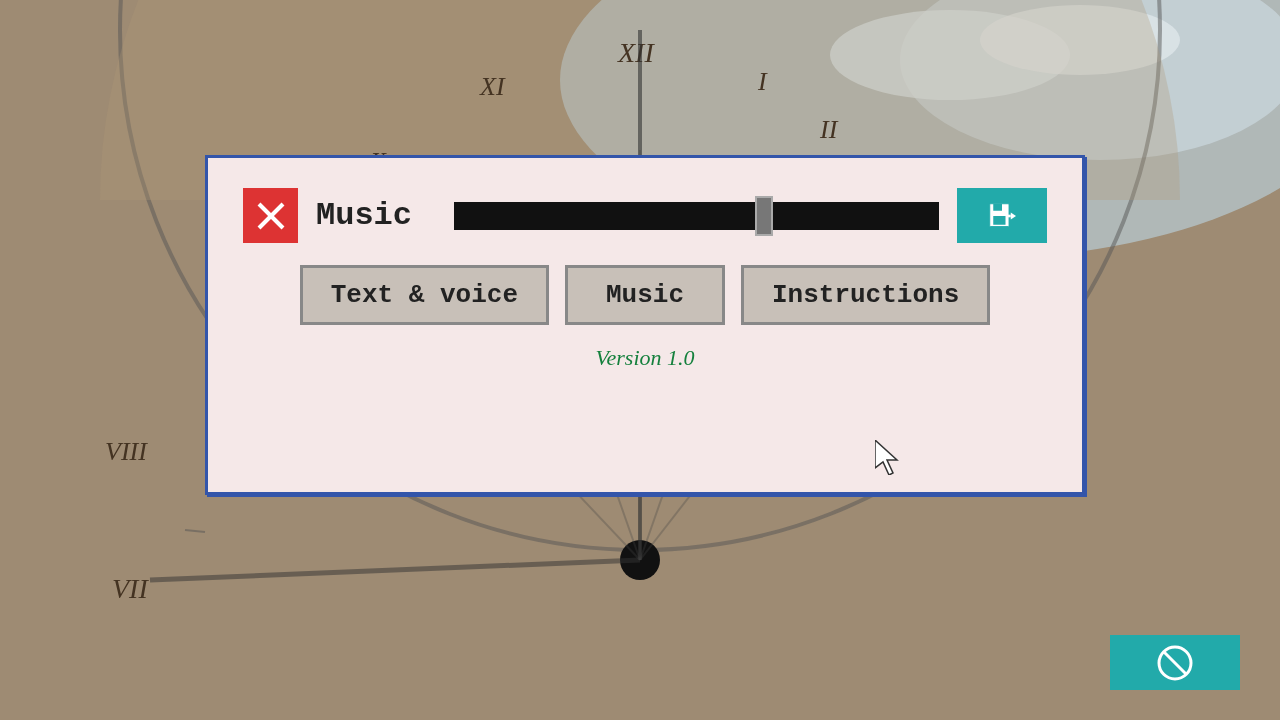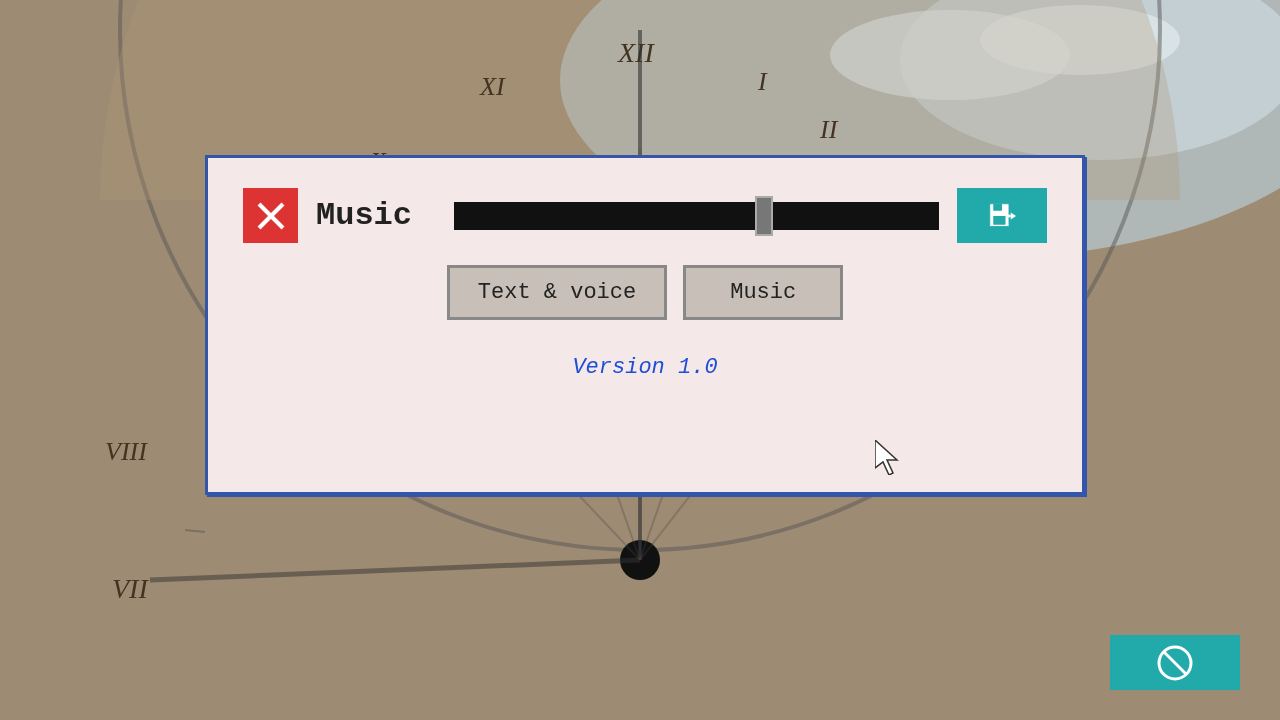--- a/index.html
+++ b/index.html
@@ -110,37 +110,37 @@
     
     .buttons-row {
       display: flex;
       gap: 16px;
       justify-content: center;
       margin-top: 4px;
     }
 
     .menu-btn {
       padding: 12px 28px;
-      font-size: 22px;
+      font-size: 26px;
       font-family: 'Courier New', monospace;
-      font-weight: normal;
+      font-weight: bold;
       background: #c8c0b8;
       border: 3px solid #888;
       color: #222;
       cursor: pointer;
       min-width: 160px;
     }
 
     .version-text {
       text-align: center;
-      color: #1d4ed8;
+      color: #15803d;
       font-size: 22px;
       font-style: italic;
-      font-family: Liberation Mono, monospace;
-      margin-top: 17px;
+      font-family: Liberation Serif, serif;
+      margin-top: 2px;
     }
 
     
     .corner-btn {
       position: absolute;
       bottom: 30px;
       right: 40px;
       width: 130px;
       height: 55px;
       background: #22aaaa;
@@ -244,20 +244,21 @@
         <polygon points="26,12 32,16 26,20" fill="white"></polygon>
         <line x1="26" y1="16" x2="22" y2="16" stroke="white" stroke-width="3"></line>
       </svg>
     </div>
   </div>
 
 
   <div class="buttons-row">
     <button class="menu-btn">Text &amp; voice</button>
     <button class="menu-btn">Music</button>
+    <button class="menu-btn">Instructions</button>
   </div>
 
   <div class="version-text">Version 1.0</div>
 </div>
 
 <div class="corner-btn">
   <svg viewBox="0 0 40 40" xmlns="http://www.w3.org/2000/svg">
     <circle cx="20" cy="20" r="16" fill="none" stroke="white" stroke-width="3"></circle>
     <line x1="9" y1="9" x2="31" y2="31" stroke="white" stroke-width="3"></line>
   </svg>

